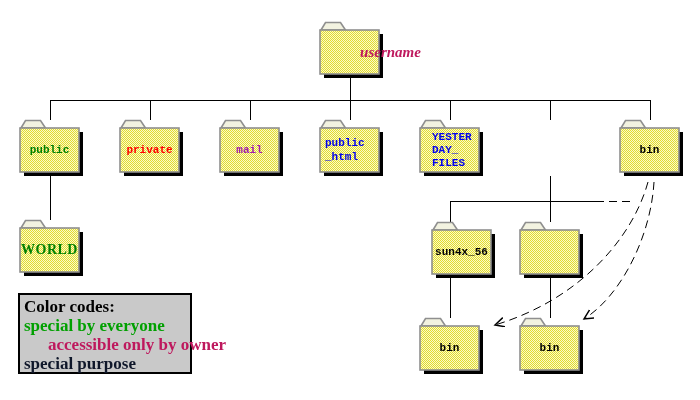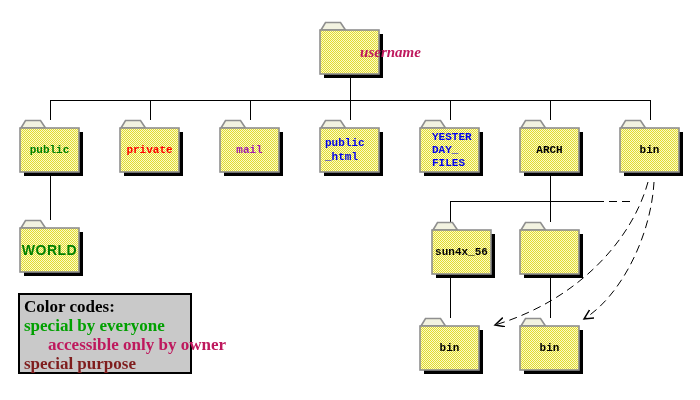--- a/index.html
+++ b/index.html
@@ -18,21 +18,21 @@
     text-align:center; white-space:pre-line;
     font-family:"Liberation Mono", monospace; font-weight:bold;
     font-size:11px; line-height:14px; color:#000;
   }
   .folder.align-left .label {
     justify-content:flex-start; text-align:left;
     padding-left:5px; box-sizing:border-box;
   }
   .folder.small .label { font-size:11px; line-height:13px; }
   .folder.f-italic .label { font-family:"Liberation Serif", serif; font-style:italic; font-size:15px; }
-  .folder.f-serif  .label { font-family:Liberation Sans, sans-serif; font-size:14px; letter-spacing:0.5px; }
+  .folder.f-serif  .label { font-family:Liberation Serif, serif; font-size:14px; letter-spacing:0.5px; }
 
   .legend {
     position:absolute; left:18px; top:293px; width:174px; height:81px;
     box-sizing:border-box; background:#c9c9c9; border:2px solid #000;
     padding:2px 4px 0 4px;
     font-family:"Liberation Serif", serif; font-weight:bold;
     font-size:17px; line-height:19px; color:#000;
   }
   .legend-item { white-space:nowrap; }
 </style>
@@ -125,26 +125,20 @@
 
   <div class="folder align-left small" style="left:419px; top:119px;">
     <svg class="ficon" viewBox="0 0 66 58">
         <use href="#folder-shape" xlink:href="#folder-shape"></use>
       </svg>
     <span class="label" style="color: rgb(0, 0, 238); padding-left: 12px;">YESTER
 DAY_
 FILES</span>
   </div>
 
-  <div class="folder" style="left:519px; top:119px;">
-    <svg class="ficon" viewBox="0 0 66 58">
-        <use href="#folder-shape" xlink:href="#folder-shape"></use>
-      </svg>
-    <span class="label" style="color: rgb(0, 0, 0);">ARCH</span>
-  </div>
 
   <div class="folder" style="left:619px; top:119px;">
     <svg class="ficon" viewBox="0 0 66 58">
         <use href="#folder-shape" xlink:href="#folder-shape"></use>
       </svg>
     <span class="label" style="color: rgb(0, 0, 0);">bin</span>
   </div>
 
   <div class="folder f-serif" style="left:19px; top:219px;">
     <svg class="ficon" viewBox="0 0 66 58">
@@ -177,16 +171,16 @@
     <svg class="ficon" viewBox="0 0 66 58">
         <use href="#folder-shape" xlink:href="#folder-shape"></use>
       </svg>
     <span class="label" style="color: rgb(0, 0, 0);">bin</span>
   </div>
 
   <div class="legend">
     <div class="legend-title">Color codes:</div>
     <div class="legend-item" style="color: rgb(0, 160, 0);">special by everyone</div>
     <div class="legend-item" style="color: #be185d; margin-left: 24px;">accessible only by owner</div>
-    <div class="legend-item" style="color: #7f1d1d;">special purpose</div>
+    <div class="legend-item" style="color: #0f172a;">special purpose</div>
   </div>
 
 </div>
 
 </body></html>

